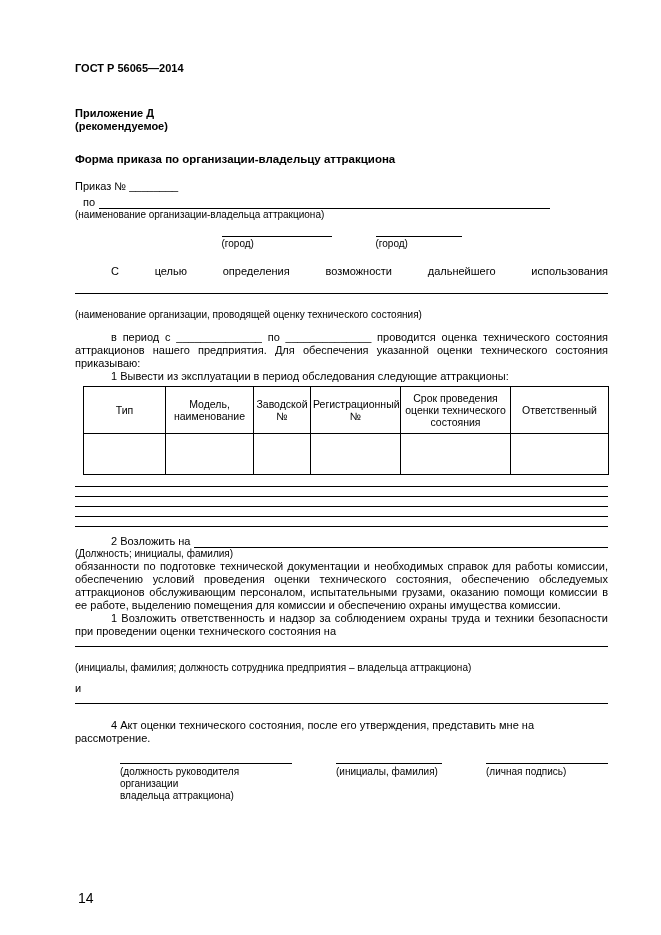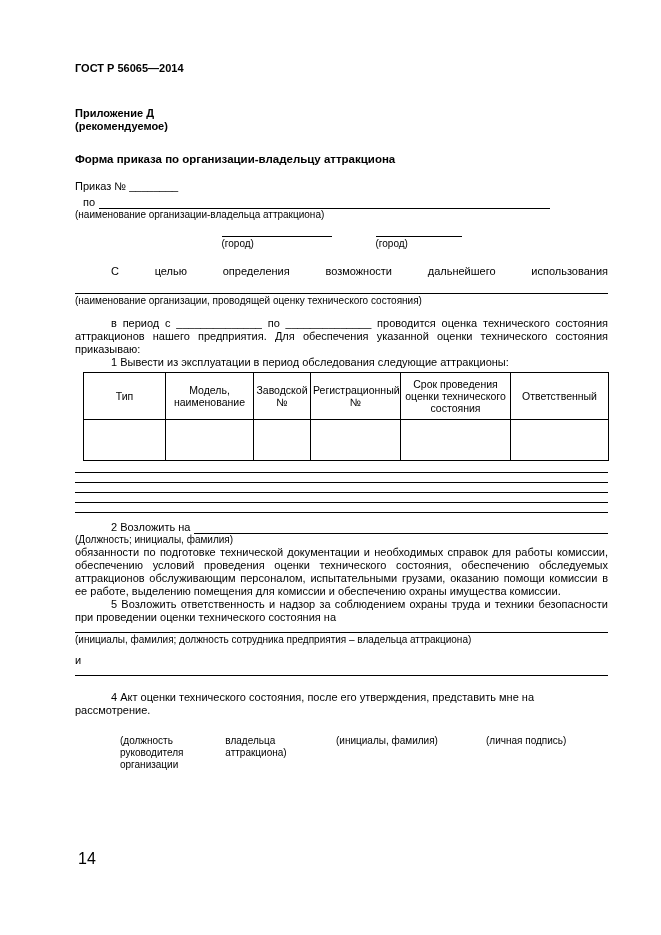--- a/index.html
+++ b/index.html
@@ -18,38 +18,38 @@
   .flex-row{display:flex;align-items:flex-start}
   .pl8{padding-left:8px}
   .pl36{padding-left:36px}
   .fill{flex:1;border-bottom:1px solid #000;margin-left:4px;height:12px}
   .narrow{margin-right:58px}
   .city-date{display:flex;justify-content:center;gap:44px;margin-top:4px}
   .cd1{width:110px}
   .cd2{width:86px}
   .blank{height:11px;border-bottom:1px solid #000;margin-bottom:1px}
   .rule{height:0;border-bottom:1px solid #000}
-  .mt1{margin-top:1px}
+  .mt1{margin-top:15px}
   .mt4{margin-top:8px}
   .mt8{margin-top:8px}
   .mt10{margin-top:10px}
   .mt15{margin-top:15px}
   table.att{border-collapse:collapse;table-layout:fixed;width:525px;margin-left:8px;margin-top:3px}
   table.att th,table.att td{border:1px solid #000;padding:2px;vertical-align:middle}
   table.att th{font-weight:normal;font-size:10.5px;text-align:center;height:42px;line-height:1.15}
   table.att td{height:36px}
   .rules{margin-top:2px}
   .rule-line{height:9px;border-bottom:1px solid #000}
   .sign-row{display:flex;justify-content:space-between;padding-left:45px;margin-top:18px}
-  .sign-item{display:flex;flex-direction:row}
+  .sign-item{display:flex;flex-direction:column}
   .si1{width:172px}
   .si2{width:106px}
   .si3{width:122px}
   .sign-line{height:0;border-top:1px solid #000;margin-bottom:2px}
-  .page-num{position:absolute;left:78px;top:850px;font-size:16px}
+  .page-num{position:absolute;left:78px;top:890px;font-size:14px}
 </style>
 </head>
 <body>
 
 <div class="sheet">
 
   <div class="gost">ГОСТ Р 56065—2014</div>
 
   <div class="center bold">Приложение Д</div>
   <div class="center bold">(рекомендуемое)</div>
@@ -124,21 +124,21 @@
   </div>
 
   <div class="flex-row mt4">
     <span class="pl36">2 Возложить на</span>
     <span class="fill"></span>
   </div>
   <div class="caption">(Должность; инициалы, фамилия)</div>
 
   <div class="just">обязанности по подготовке технической документации и необходимых справок для работы комиссии, обеспечению условий проведения оценки технического состояния, обеспечению обследуемых аттракционов обслуживающим персоналом, испытательными грузами, оказанию помощи комиссии в ее работе, выделению помещения для комиссии и обеспечению охраны имущества комиссии.</div>
 
-  <div class="just indent">5 Возложить ответственность и надзор за соблюдением охраны труда и техники безопасности при проведении оценки технического состояния на</div>
+  <div class="just indent">1 Возложить ответственность и надзор за соблюдением охраны труда и техники безопасности при проведении оценки технического состояния на</div>
   <div class="rule mt8"></div>
   <div class="caption mt1">(инициалы, фамилия; должность сотрудника предприятия – владельца аттракциона)</div>
 
   <div class="mt4">и</div>
   <div class="rule mt8"></div>
 
   <div class="indent mt15">4 Акт оценки технического состояния, после его утверждения, представить мне на рассмотрение.</div>
 
   <div class="sign-row">
     <div class="sign-item si1">

